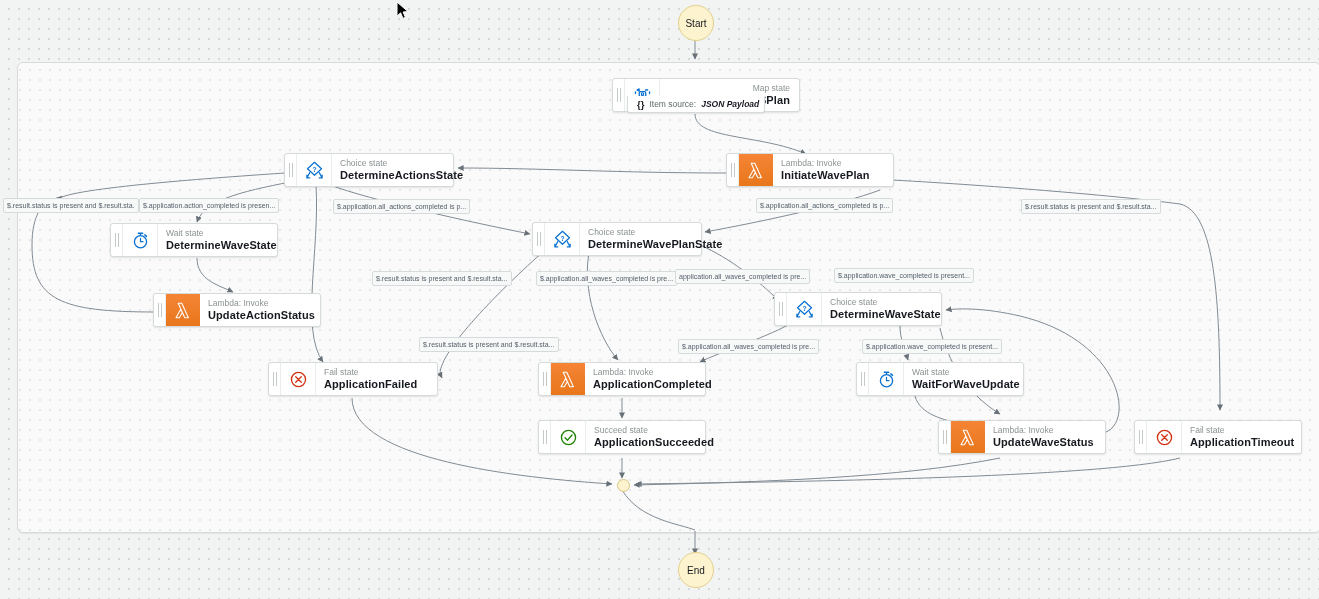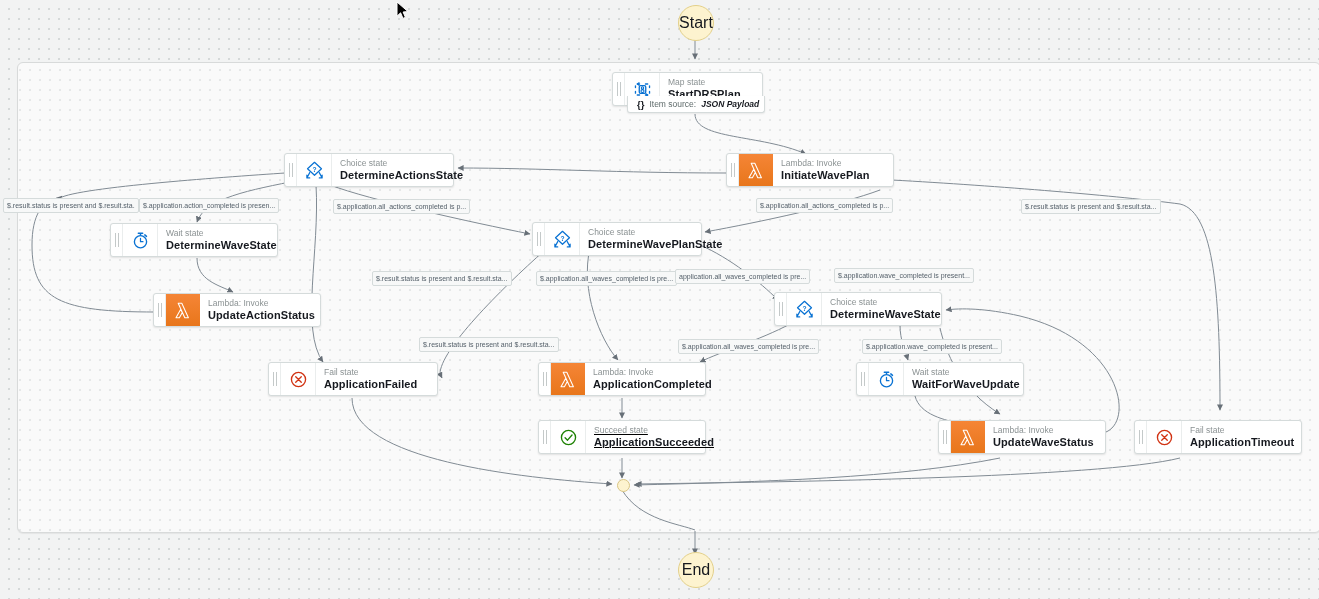--- a/index.html
+++ b/index.html
@@ -28,21 +28,21 @@
     background-size:10px 10px;
     background-position:7px 2px;
   }
   #edges{position:absolute;left:0;top:0;width:1319px;height:599px;pointer-events:none;}
 
   
   .terminal{
     position:absolute;width:34px;height:34px;border-radius:50%;
     background:#fdf3cf;border:1px solid #e3d08a;
     display:flex;align-items:center;justify-content:center;
-    font-size:16px;color:#16191f;font-weight:400;
+    font-size:10px;color:#16191f;font-weight:400;
   }
   .merge-dot{
     position:absolute;width:11px;height:11px;border-radius:50%;
     background:#fdf3cf;border:1px solid #d9c584;
   }
 
   
   .node{
     position:absolute;
     background:#ffffff;
@@ -161,21 +161,21 @@
     <g fill="none" stroke="#818b94" stroke-width="1">
       <path d="M695,96 L695,101"></path>
       <path d="M622,490 C640,520 680,524 695,530"></path>
     </g>
   </svg>
 
   <div class="terminal" style="left:678px;top:5px;">Start</div>
   <div class="terminal" style="left:678px;top:552px;">End</div>
   <div class="merge-dot" style="left:617px;top:479px;"></div>
 
-  <div class="node" style="left:612px;top:72px;width:151px;">
+  <div class="node" style="left:612px;top:78px;width:188px;text-align:right;">
     <span class="grip">
         <i></i>
         <i></i>
       </span>
     <span class="iconcell">
       <svg width="19" height="19" viewBox="0 0 20 20">
         <path d="M4.5,4.2 h2.4 M13.1,4.2 h2.4 M4.5,15.8 h2.4 M13.1,15.8 h2.4
                  M2.6,6.1 v1.9 M17.4,6.1 v1.9 M2.6,12 v1.9 M17.4,12 v1.9" stroke="#0972d3" stroke-width="1.4" fill="none" stroke-linecap="round"></path>
         <path d="M6.4,3.0 L4.6,4.2 L6.4,5.4" stroke="#0972d3" stroke-width="1.3" fill="none" stroke-linecap="round" stroke-linejoin="round"></path>
         <path d="M13.6,14.6 L15.4,15.8 L13.6,17.0" stroke="#0972d3" stroke-width="1.3" fill="none" stroke-linecap="round" stroke-linejoin="round"></path>
@@ -350,21 +350,21 @@
         <path d="M11,3.6 v2.2" stroke="#0972d3" stroke-width="1.5"></path>
         <path d="M15.5,5.1 l1.8,1.6" stroke="#0972d3" stroke-width="1.5" stroke-linecap="round"></path>
       </svg>
     </span>
     <span class="labels">
       <span class="k-type">Wait state</span>
       <span class="k-name">WaitForWaveUpdate</span>
     </span>
   </div>
 
-  <div class="node" style="left:538px;top:420px;width:168px;text-decoration:underline;">
+  <div class="node" style="left:538px;top:420px;width:168px;">
     <span class="grip">
         <i></i>
         <i></i>
       </span>
     <span class="iconcell">
       <svg width="21" height="21" viewBox="0 0 22 22">
         <circle cx="11" cy="11" r="7.4" fill="none" stroke="#1d8102" stroke-width="1.4"></circle>
         <path d="M7.4,11.2 L10.0,13.8 L14.7,8.4" fill="none" stroke="#1d8102" stroke-width="1.4" stroke-linecap="round" stroke-linejoin="round"></path>
       </svg>
     </span>

